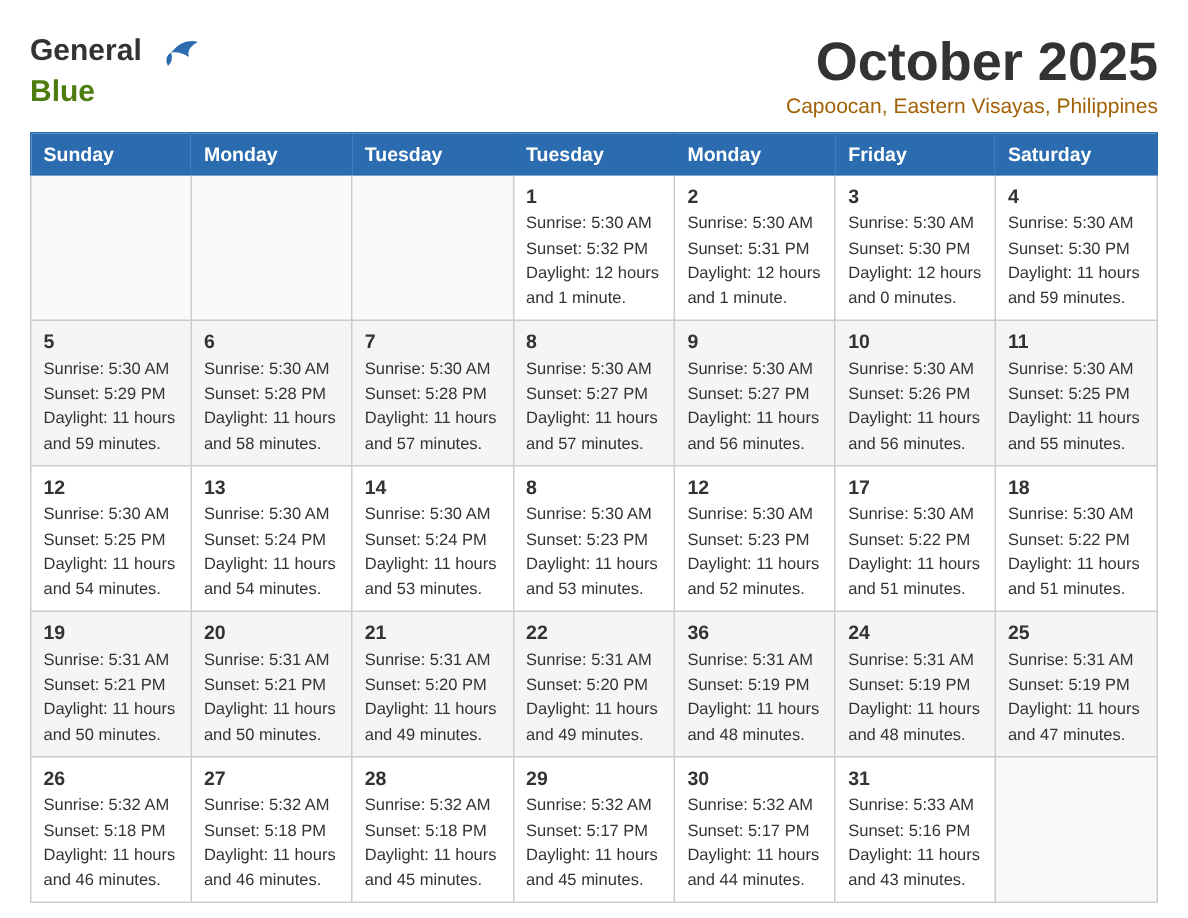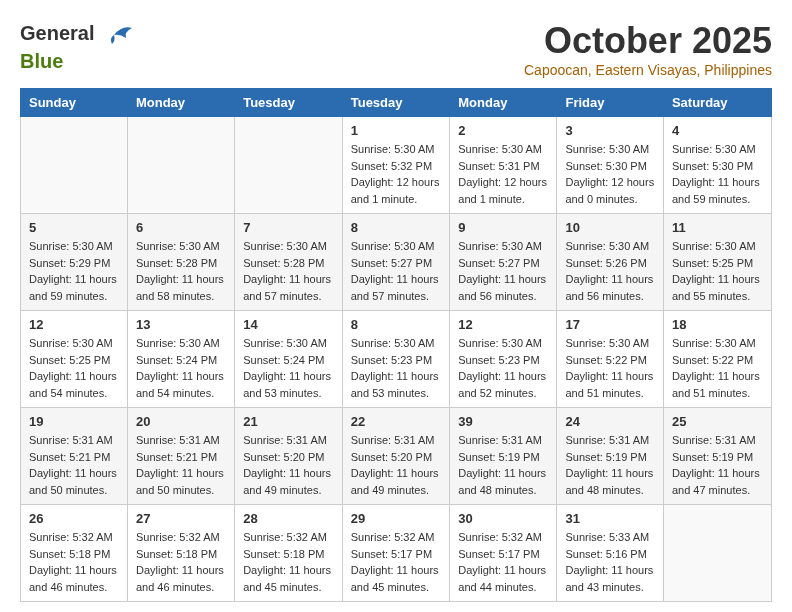--- a/index.html
+++ b/index.html
@@ -274,21 +274,21 @@
 and 49 minutes.</div>
         </td>
         <td>
           <div class="day-num">22</div>
           <div class="day-info" style="white-space: pre-line;">Sunrise: 5:31 AM
 Sunset: 5:20 PM
 Daylight: 11 hours
 and 49 minutes.</div>
         </td>
         <td>
-          <div class="day-num">39</div>
+          <div class="day-num">36</div>
           <div class="day-info" style="white-space: pre-line;">Sunrise: 5:31 AM
 Sunset: 5:19 PM
 Daylight: 11 hours
 and 48 minutes.</div>
         </td>
         <td>
           <div class="day-num">24</div>
           <div class="day-info" style="white-space: pre-line;">Sunrise: 5:31 AM
 Sunset: 5:19 PM
 Daylight: 11 hours

